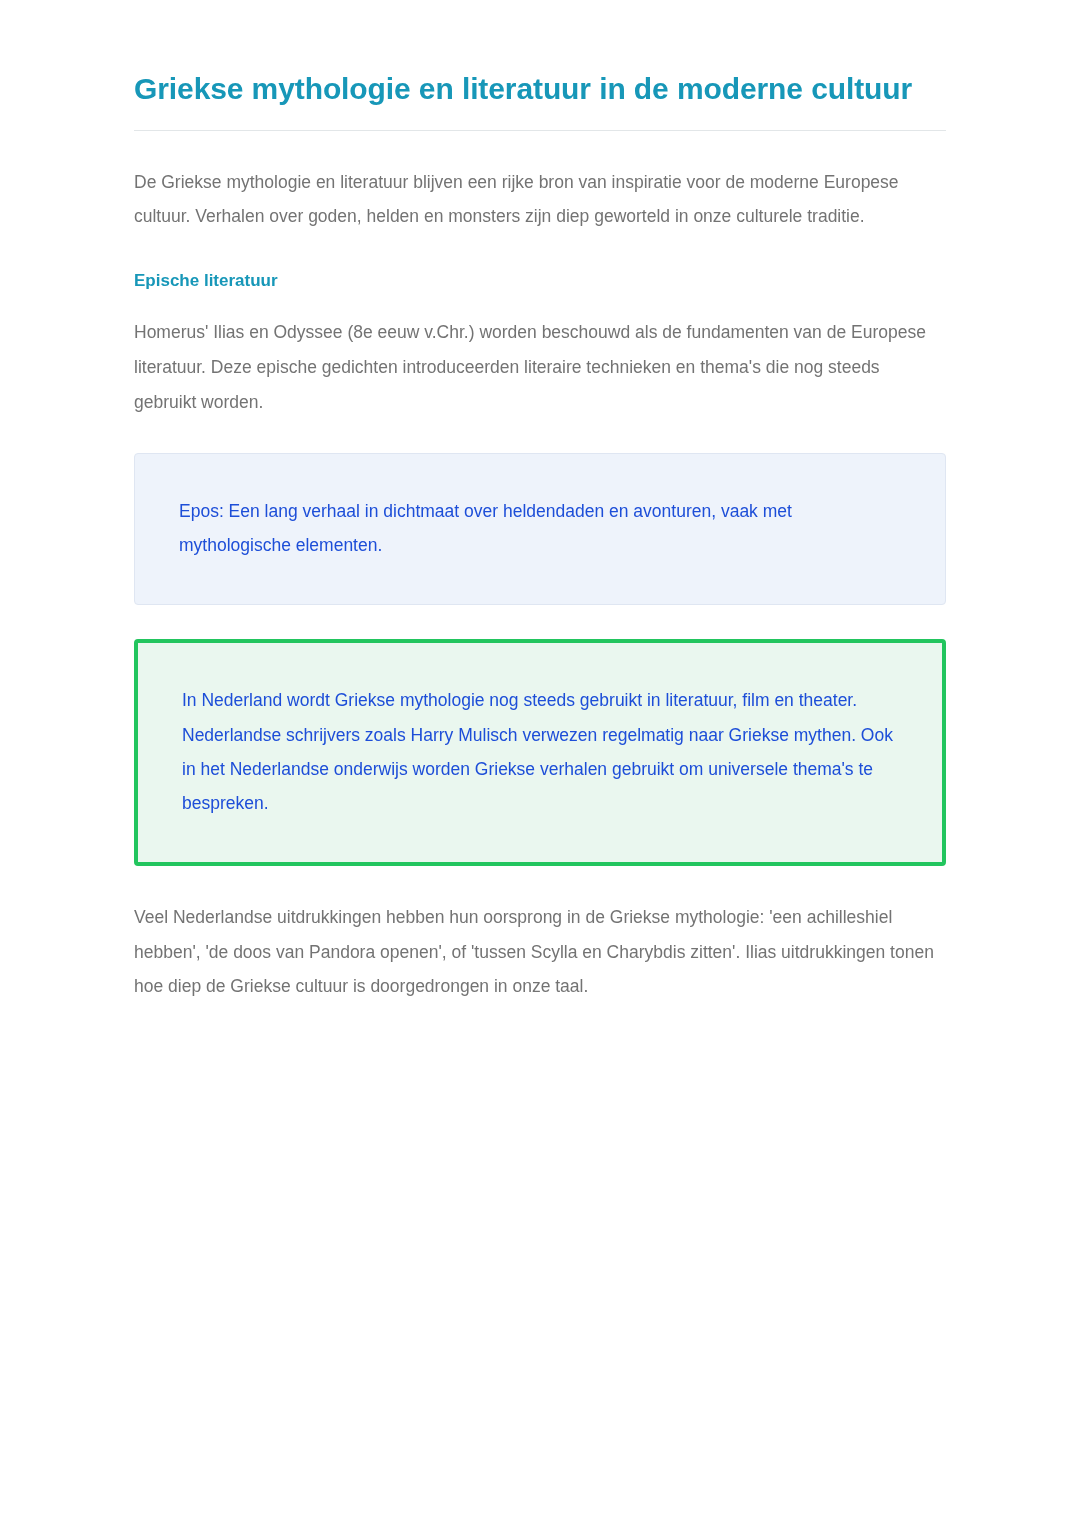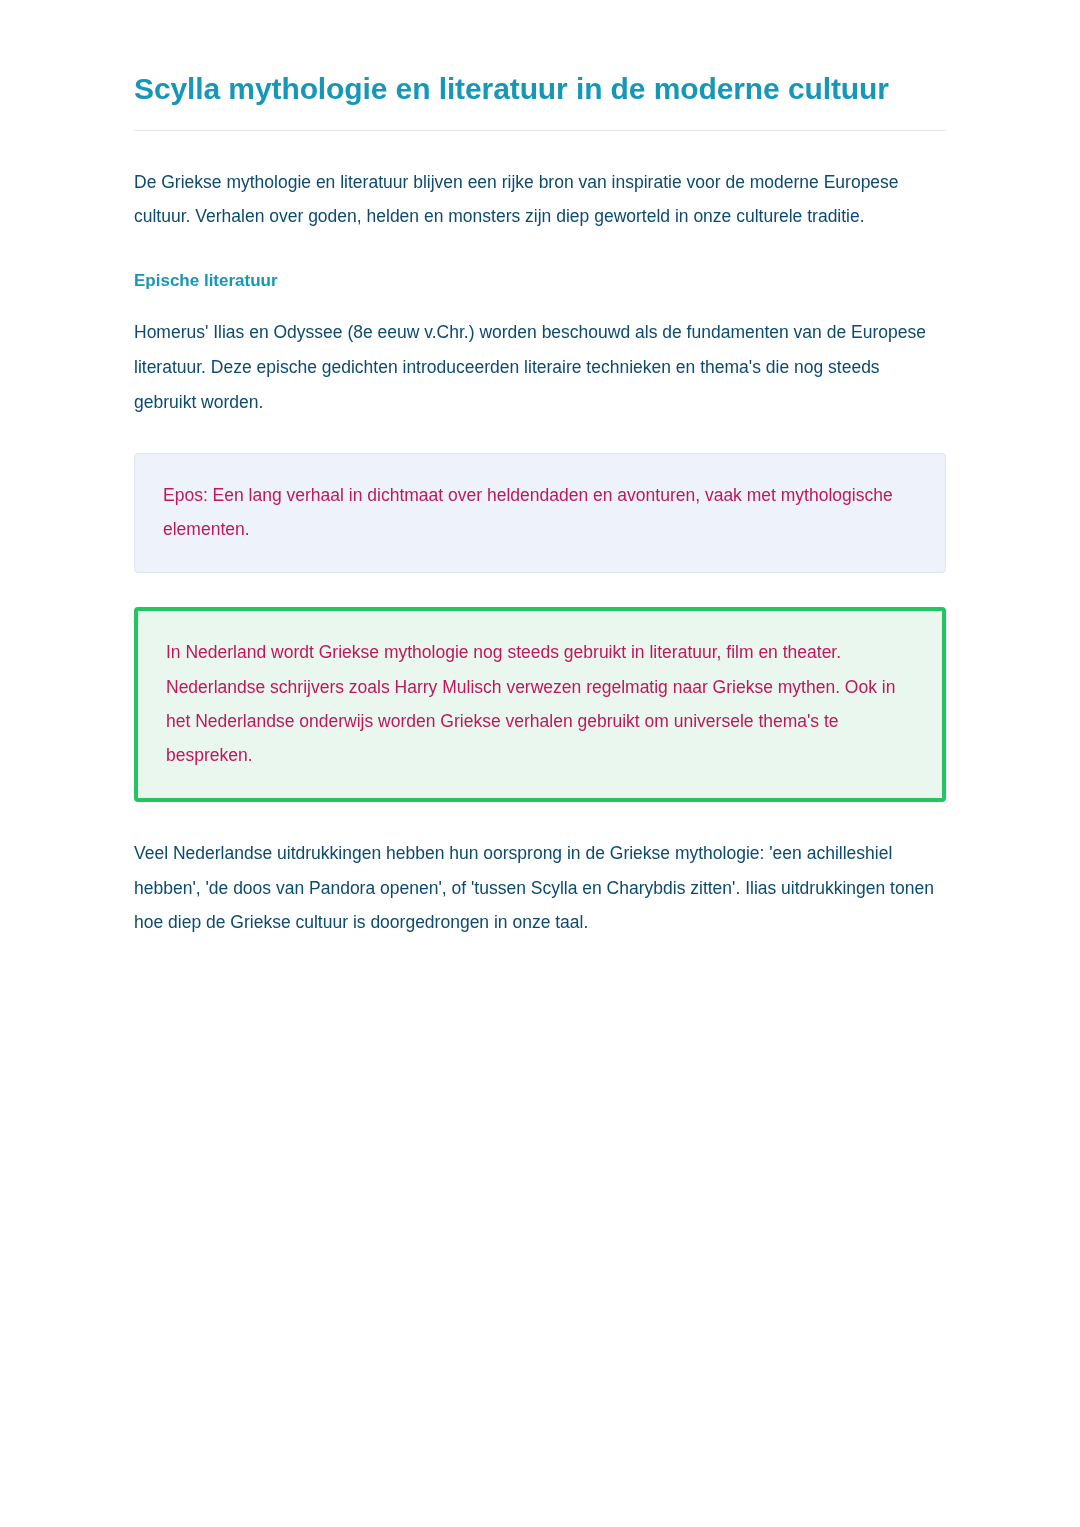--- a/index.html
+++ b/index.html
@@ -30,61 +30,61 @@
     letter-spacing: -0.1px;
   }
   .title-rule {
     border: 0;
     border-top: 1px solid #e2e6e8;
     margin: 0 0 34px 0;
   }
   p.body-text {
     font-size: 17.5px;
     line-height: 1.98;
-    color: #0c4a6e;
+    color: #737373;
     margin: 0 0 34px 0;
     font-weight: 400;
   }
   h2.section-heading {
     font-size: 17px;
     line-height: 1.5;
     font-weight: 700;
     color: #1797b8;
     margin: 0 0 22px 0;
   }
   .callout {
     box-sizing: border-box;
     border-radius: 4px;
     padding: 24px 28px 26px 28px;
     margin: 0 0 34px 0;
   }
   .callout p {
-    margin: 0;
+    margin: 16px;
     font-size: 17.5px;
     line-height: 1.95;
-    color: #be185d;
+    color: #1d4ed8;
   }
   .callout.definition {
     background: #eef3fb;
     border: 1px solid #dfe6f2;
   }
   .callout.note {
     background: #eaf7ef;
     border: 4px solid #22c55e;
   }
   .spacer-bottom {
     height: 300px;
   }
 </style>
 </head>
 <body>
 
 <div class="page">
 
-  <h1 class="doc-title">Scylla mythologie en literatuur in de moderne cultuur</h1>
+  <h1 class="doc-title">Griekse mythologie en literatuur in de moderne cultuur</h1>
 
   <hr class="title-rule">
 
   <p class="body-text">De Griekse mythologie en literatuur blijven een rijke bron van inspiratie voor de moderne Europese cultuur. Verhalen over goden, helden en monsters zijn diep geworteld in onze culturele traditie.</p>
 
   <h2 class="section-heading">Epische literatuur</h2>
 
   <p class="body-text">Homerus' Ilias en Odyssee (8e eeuw v.Chr.) worden beschouwd als de fundamenten van de Europese literatuur. Deze epische gedichten introduceerden literaire technieken en thema's die nog steeds gebruikt worden.</p>
 
   <div class="callout definition">

